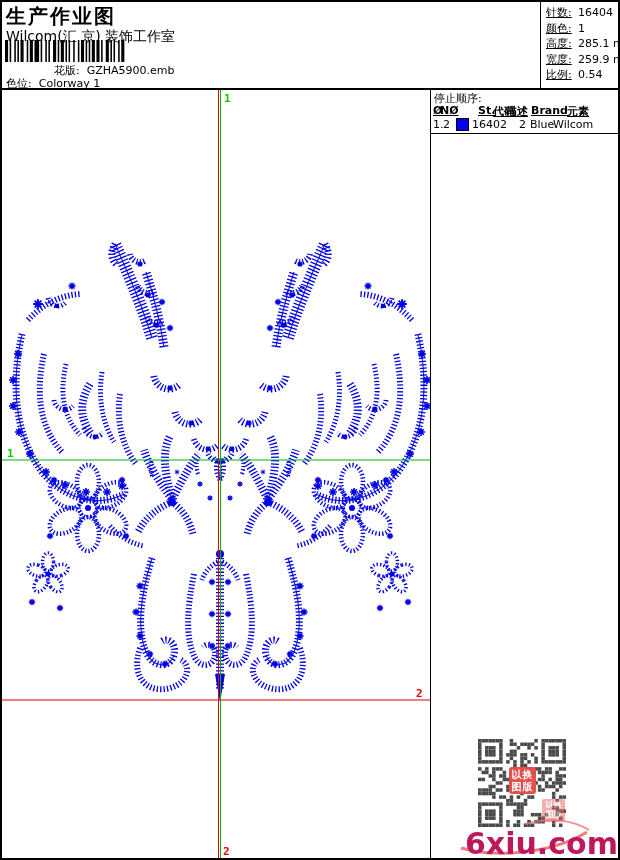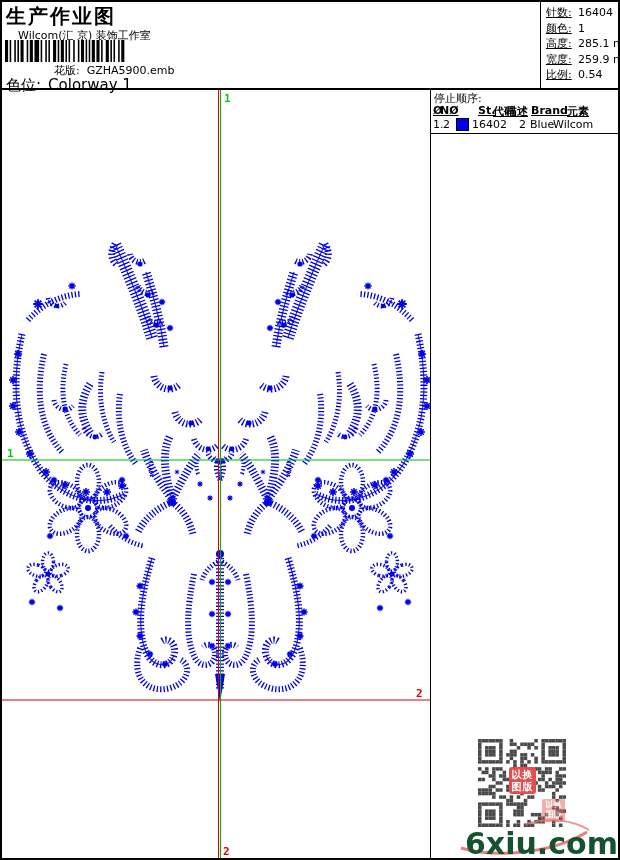--- a/index.html
+++ b/index.html
@@ -2,24 +2,24 @@
 <html><head>
 <meta charset="utf-8">
 <style>
   html,body{margin:0;padding:0;background:#888;}
   .page{position:relative;width:620px;height:860px;box-sizing:border-box;
         background:#fff;border:2px solid #000;margin:0 auto;overflow:hidden;
         font-family:"DejaVu Sans","Liberation Sans",sans-serif;color:#000;}
   
   .hdr{position:absolute;left:0;top:0;width:616px;height:86px;border-bottom:2px solid #000;}
   .title{position:absolute;left:4px;top:1px;font-size:20px;font-weight:bold;letter-spacing:2px;}
-  .company{position:absolute;left:16px;top:26px;font-size:11px;}
+  .company{position:absolute;left:4px;top:26px;font-size:14px;}
   #barcode{position:absolute;left:3px;top:38px;}
   .fileline{position:absolute;left:4px;top:61px;font-size:11px;margin-left:48px;}
-  .colorline{position:absolute;left:4px;top:74px;font-size:15px;text-align:right;}
+  .colorline{position:absolute;left:4px;top:74px;font-size:11px;text-align:right;}
   .fileline .val,.colorline .val{margin-left:7px;}
   .hdr-div{position:absolute;left:538px;top:0;width:1px;height:86px;background:#000;}
   .stats{position:absolute;left:544px;top:3px;font-size:11px;line-height:15.6px;white-space:nowrap;}
   .stats .lab{display:inline-block;min-width:32px;text-decoration:underline;}
   
   .vdiv{position:absolute;left:428px;top:86px;width:1px;height:770px;background:#000;}
   #design{position:absolute;left:0;top:86px;width:428px;height:770px;}
   .panel{position:absolute;left:429px;top:86px;width:187px;height:628px;}
   .stoptitle{position:absolute;left:3px;top:3px;font-size:11px;}
   .thead{position:absolute;top:16px;font-size:11px;font-weight:bold;text-decoration:underline;white-space:nowrap;}
@@ -32,21 +32,21 @@
   .satin{fill:none;stroke:#0000e6;stroke-dasharray:1.3 2.1;}
   .spine{fill:none;stroke:#0000e6;stroke-width:1.1;opacity:.85;}
   .gl{stroke-width:1;}
   .lbl{font-family:"DejaVu Sans Mono","Liberation Mono",monospace;font-size:11px;font-weight:bold;}
   
   #qr{position:absolute;left:47px;top:651px;width:88px;height:88px;}
   .stamp{position:absolute;left:31px;top:28px;width:27px;height:27px;background:#e2504e;border-radius:3px;
          color:#fff;font-size:10px;line-height:12px;font-weight:bold;text-align:center;padding-top:2px;box-sizing:border-box;letter-spacing:1px;}
   .stamp2{position:absolute;left:64px;top:60px;width:23px;height:23px;background:#e2504e;border-radius:2px;opacity:.45;
           color:#fff;font-size:8px;line-height:10px;font-weight:bold;text-align:center;padding-top:1px;box-sizing:border-box;}
-  .wm{position:absolute;left:34px;top:738px;font-size:30px;font-weight:bold;color:#14532d;letter-spacing:0px;white-space:nowrap;}
+  .wm{position:absolute;left:34px;top:738px;font-size:30px;font-weight:bold;color:#be185d;letter-spacing:0px;white-space:nowrap;}
   #swoosh{position:absolute;left:24px;top:728px;}
 </style>
 </head>
 <body>
 
 <div class="page">
 
   <div class="hdr">
     <div class="title">生产作业图</div>
     <div class="company">Wilcom(汇 京) 装饰工作室</div>

